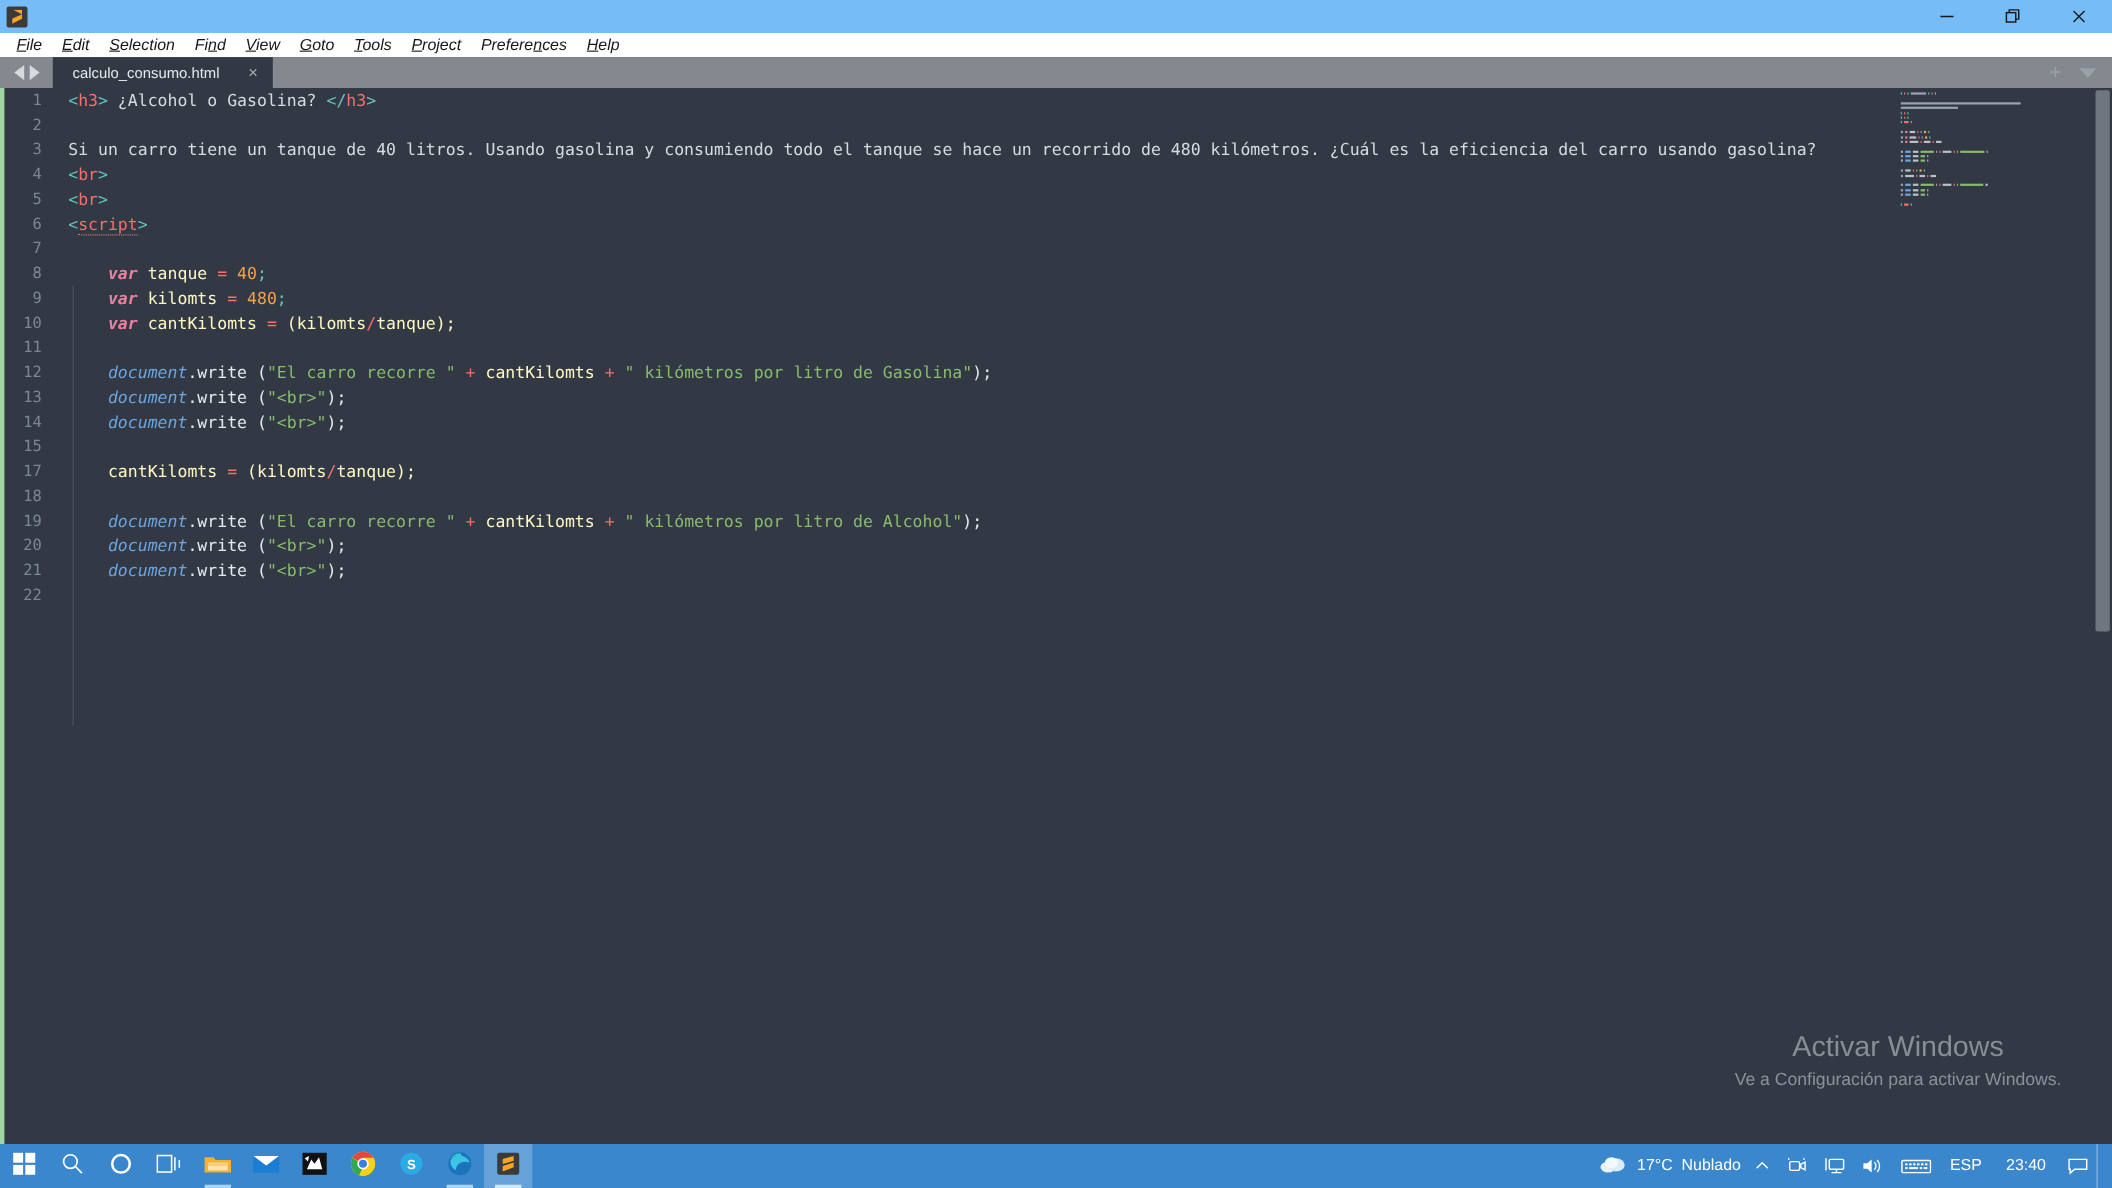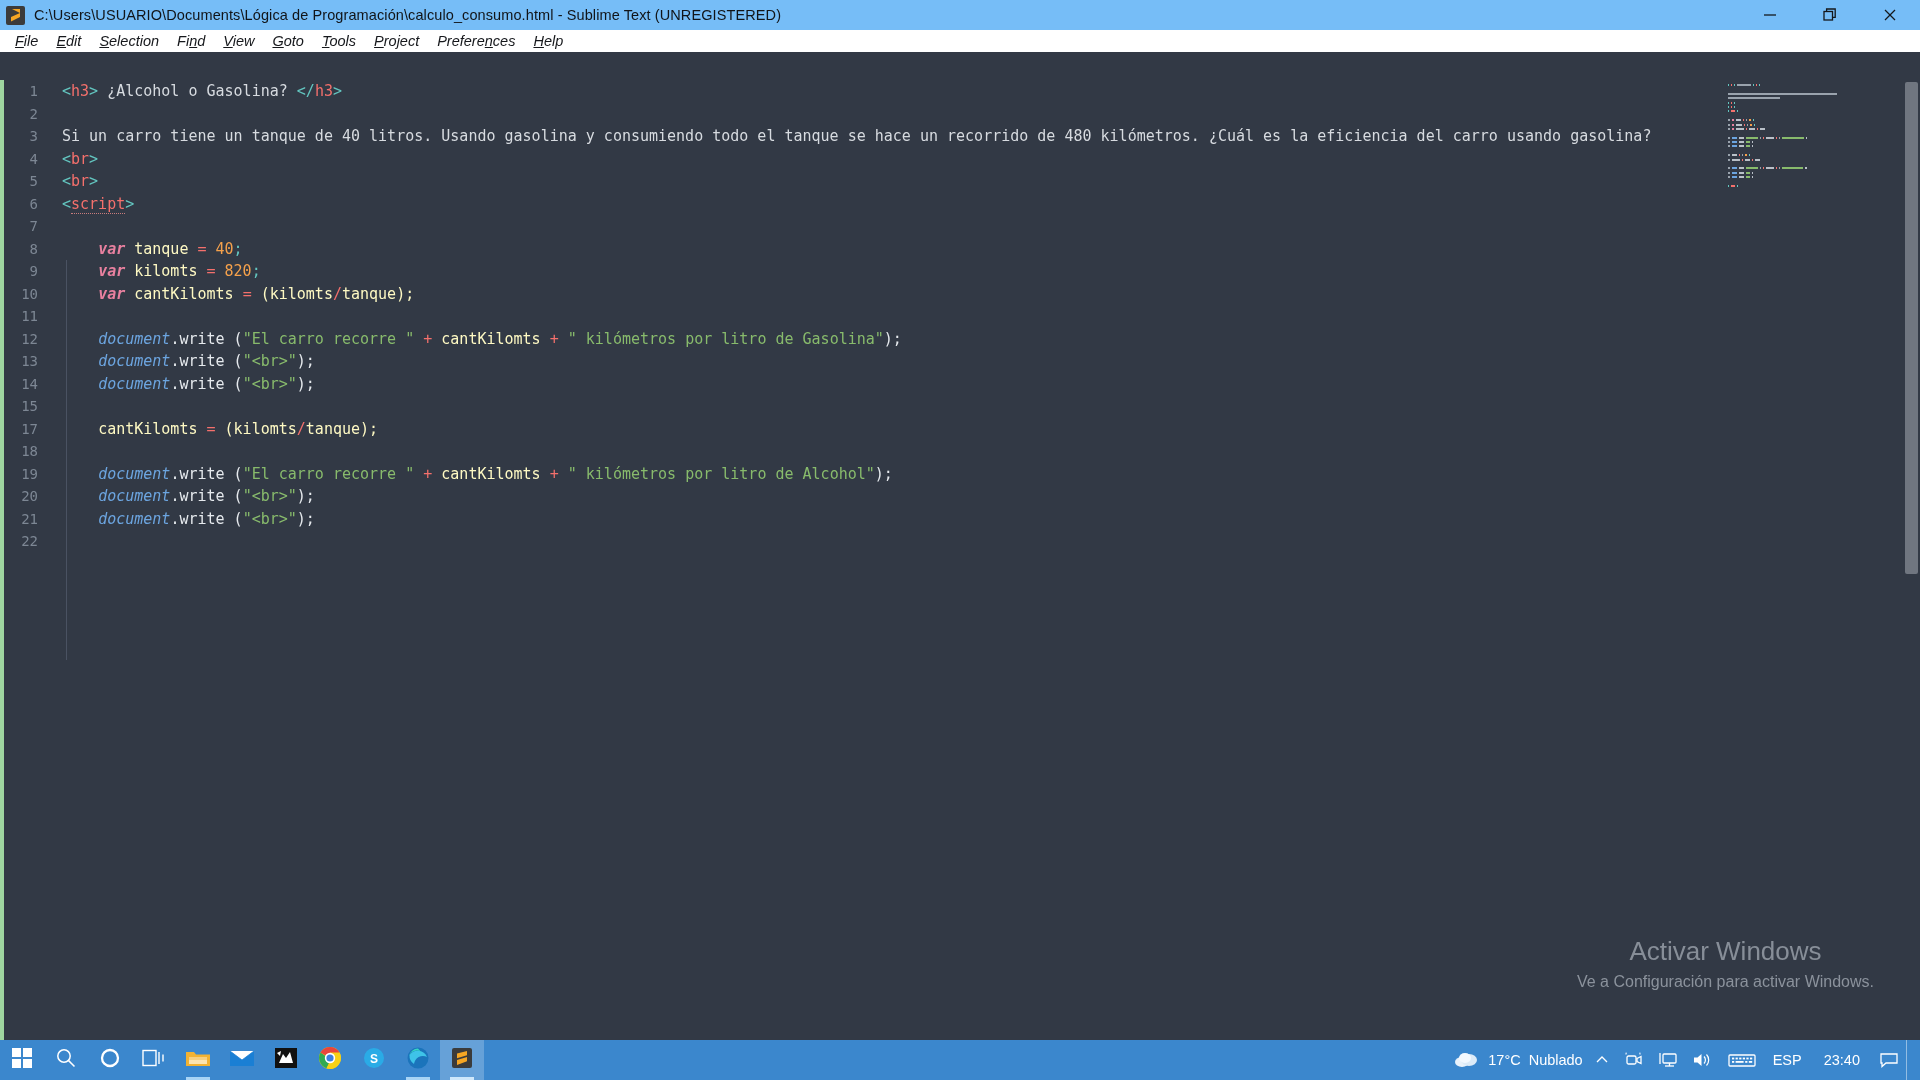--- a/index.html
+++ b/index.html
@@ -281,21 +281,20 @@
     flex: none;
   }
 </style>
 </head>
 <body>
 
 <div id="app">
 
   <div class="titlebar">
     <div class="st-logo"></div>
-    <div class="titlebar-text">C:\Users\USUARIO\Documents\Lógica de Programación\calculo_consumo.html - Sublime Text (UNREGISTERED)</div>
     <div class="win-controls">
       <div class="win-btn">
         <svg width="16" height="16" viewBox="0 0 16 16">
             <line x1="2" y1="8" x2="14" y2="8" stroke="#15181c" stroke-width="1.3"></line>
           </svg>
       </div>
       <div class="win-btn">
         <svg width="16" height="16" viewBox="0 0 16 16">
           <rect x="2" y="4.5" width="8.5" height="8.5" fill="none" stroke="#15181c" stroke-width="1.3"></rect>
           <polyline points="4.6,4.5 4.6,2 13.2,2 13.2,10.4 10.8,10.4" fill="none" stroke="#15181c" stroke-width="1.3"></polyline>
@@ -316,20 +315,34 @@
       <div class="menu-item"><u>S</u>election</div>
       <div class="menu-item">Fi<u>n</u>d</div>
       <div class="menu-item"><u>V</u>iew</div>
       <div class="menu-item"><u>G</u>oto</div>
       <div class="menu-item"><u>T</u>ools</div>
       <div class="menu-item"><u>P</u>roject</div>
       <div class="menu-item">Prefere<u>n</u>ces</div>
       <div class="menu-item"><u>H</u>elp</div>
     </div>
 
+  <div class="tabbar">
+    <div class="tab-nav">
+      <span class="arrow-l"></span>
+      <span class="arrow-r"></span>
+    </div>
+    <div class="tab">
+      <span class="tab-title">calculo_consumo.html</span>
+      <span class="tab-close">×</span>
+    </div>
+    <div class="tabbar-right">
+      <span class="tab-plus">+</span>
+      <span class="tab-caret"></span>
+    </div>
+  </div>
 
   <div class="editor">
     <div class="green-strip"></div>
     <div class="indent-guide" style="top:180px;height:400px;"></div>
     <div class="code-area" id="code-area">
         <div class="line">
           <div class="gutter">1</div>
           <div class="code"><span class="t-punct">&lt;</span><span class="t-tag">h3</span><span class="t-punct">&gt;</span><span class="t-text"> ¿Alcohol o Gasolina? </span><span class="t-punct">&lt;/</span><span class="t-tag">h3</span><span class="t-punct">&gt;</span></div>
         </div>
         <div class="line">
@@ -355,21 +368,21 @@
         <div class="line">
           <div class="gutter">7</div>
           <div class="code">&nbsp;</div>
         </div>
         <div class="line">
           <div class="gutter">8</div>
           <div class="code"><span class="t-text">    </span><span class="t-kw">var</span><span class="t-var"> tanque </span><span class="t-op">=</span><span class="t-text"> </span><span class="t-num">40</span><span class="t-punct">;</span></div>
         </div>
         <div class="line">
           <div class="gutter">9</div>
-          <div class="code"><span class="t-text">    </span><span class="t-kw">var</span><span class="t-var"> kilomts </span><span class="t-op">=</span><span class="t-text"> </span><span class="t-num">820</span><span class="t-punct">;</span></div>
+          <div class="code"><span class="t-text">    </span><span class="t-kw">var</span><span class="t-var"> kilomts </span><span class="t-op">=</span><span class="t-text"> </span><span class="t-num">480</span><span class="t-punct">;</span></div>
         </div>
         <div class="line">
           <div class="gutter">10</div>
           <div class="code"><span class="t-text">    </span><span class="t-kw">var</span><span class="t-var"> cantKilomts </span><span class="t-op">=</span><span class="t-var"> (kilomts</span><span class="t-op">/</span><span class="t-var">tanque);</span></div>
         </div>
         <div class="line">
           <div class="gutter">11</div>
           <div class="code">&nbsp;</div>
         </div>
         <div class="line">

